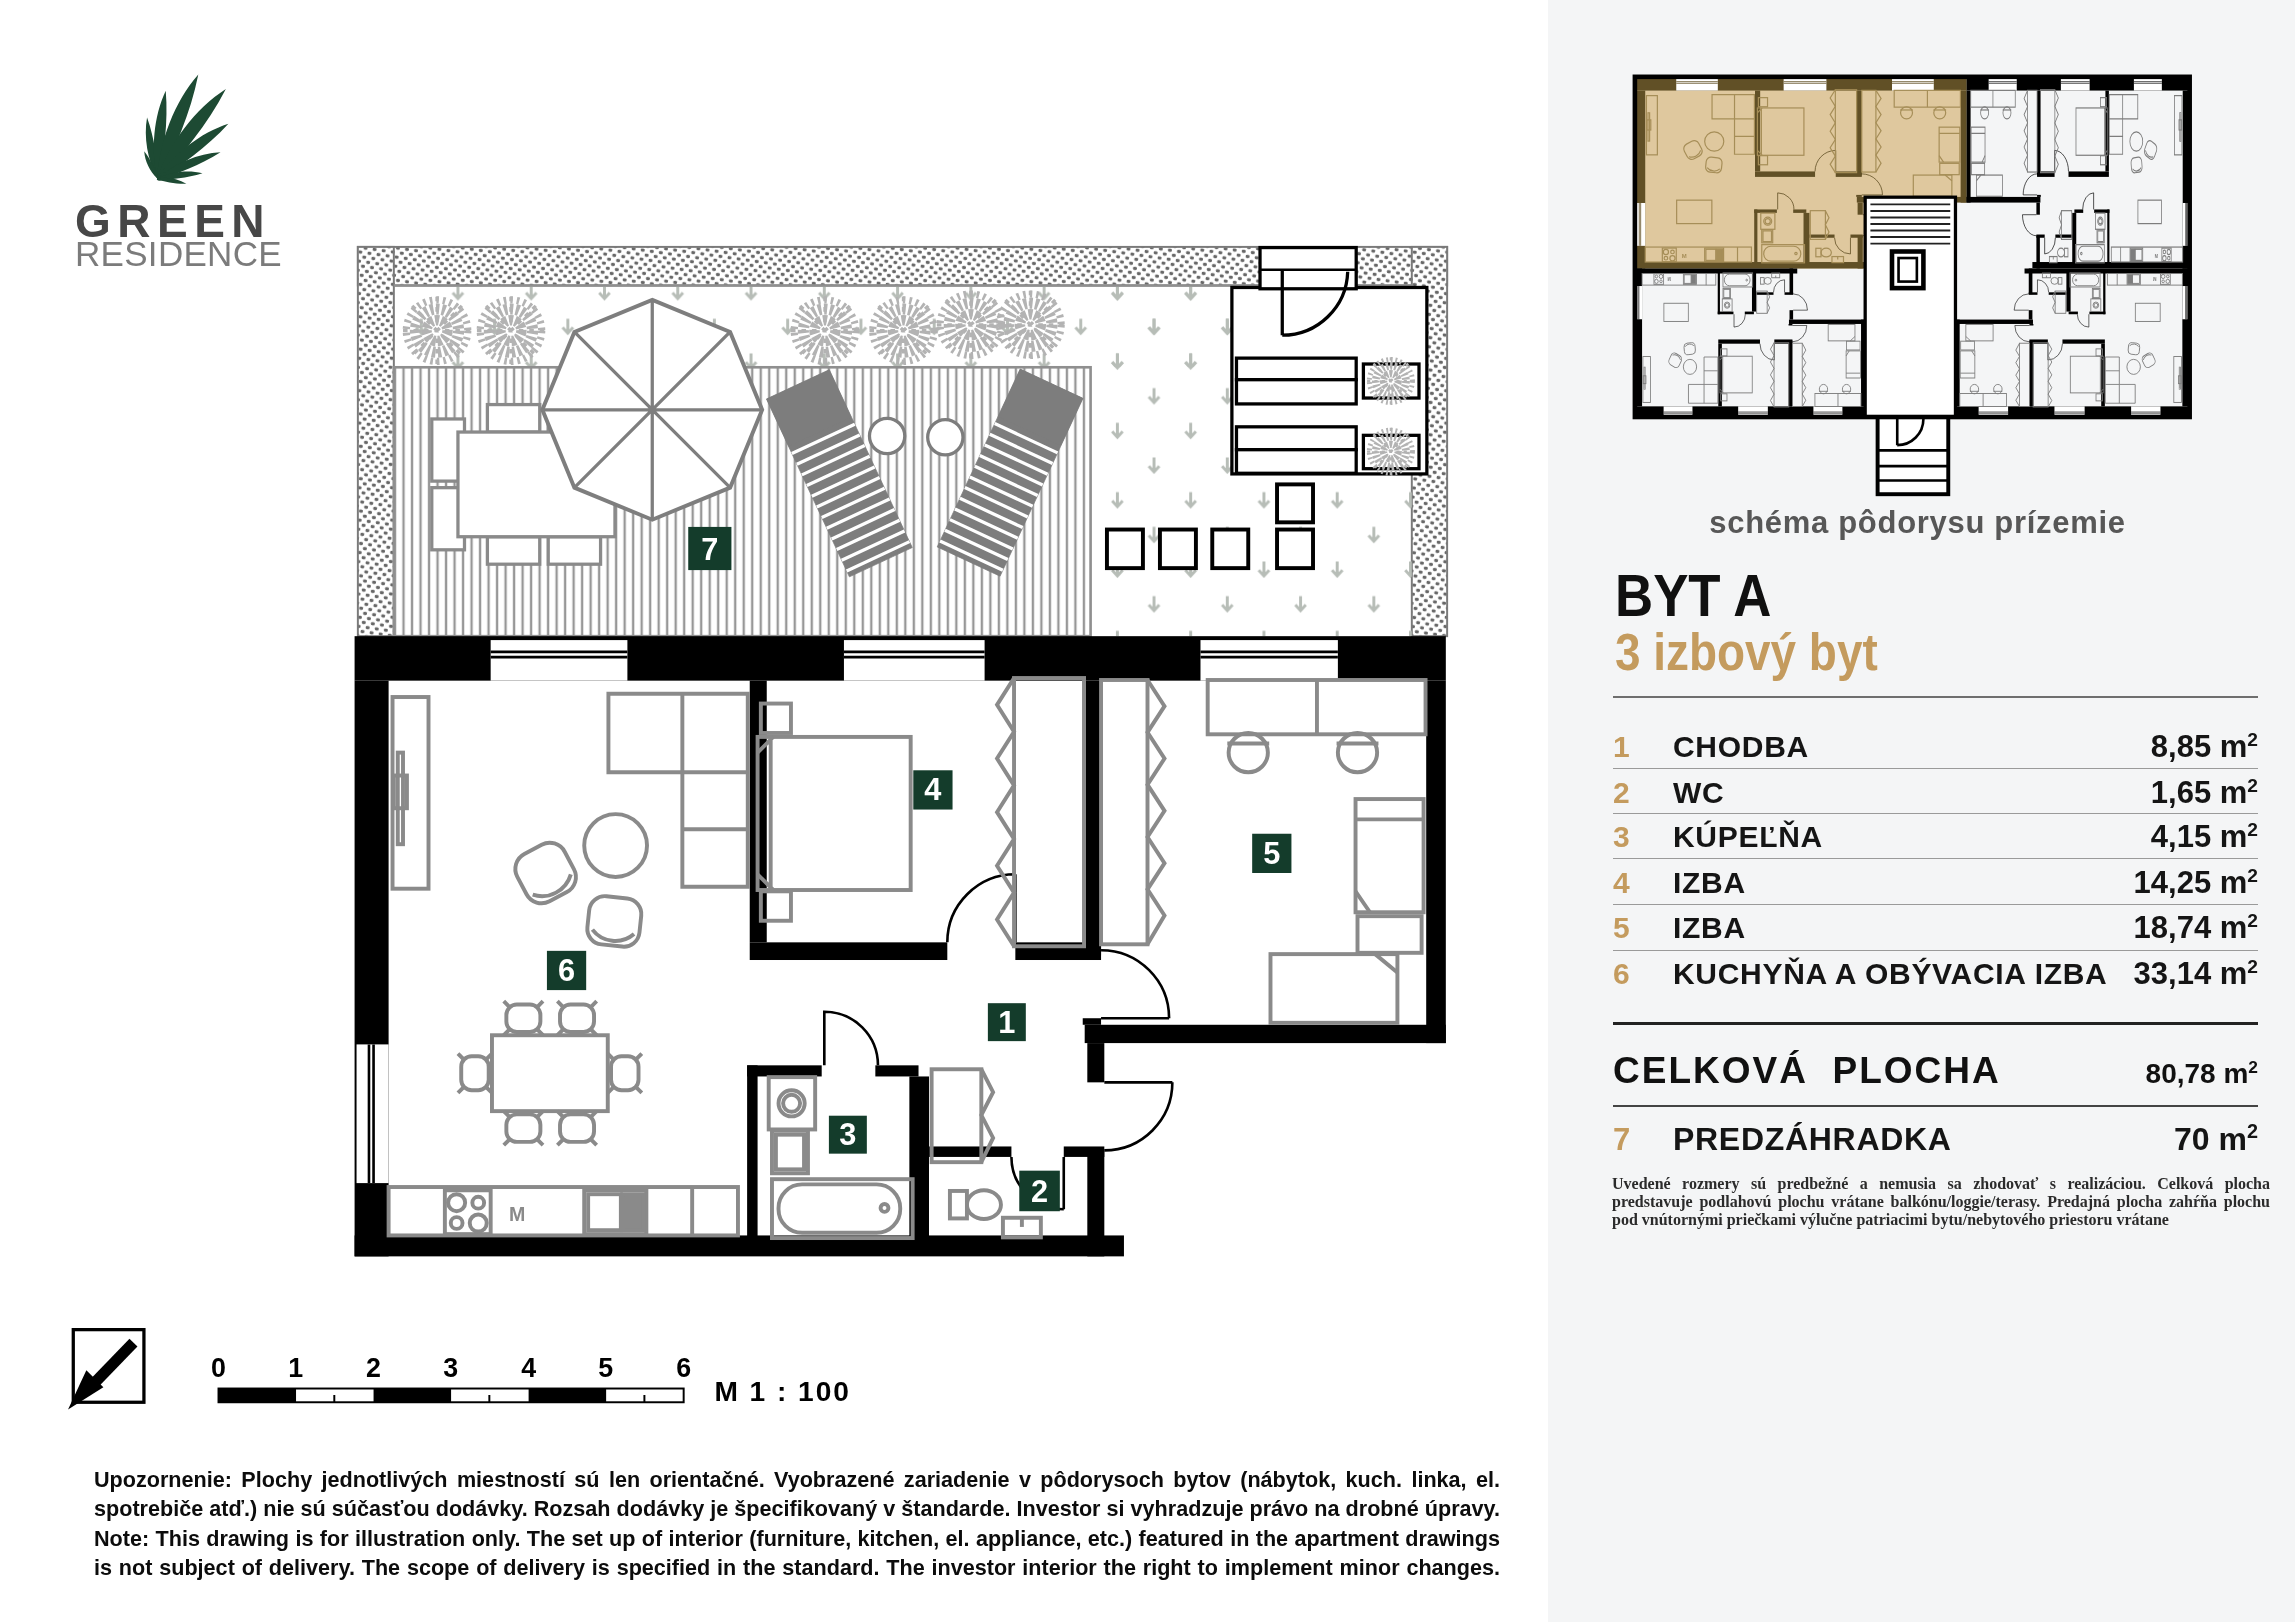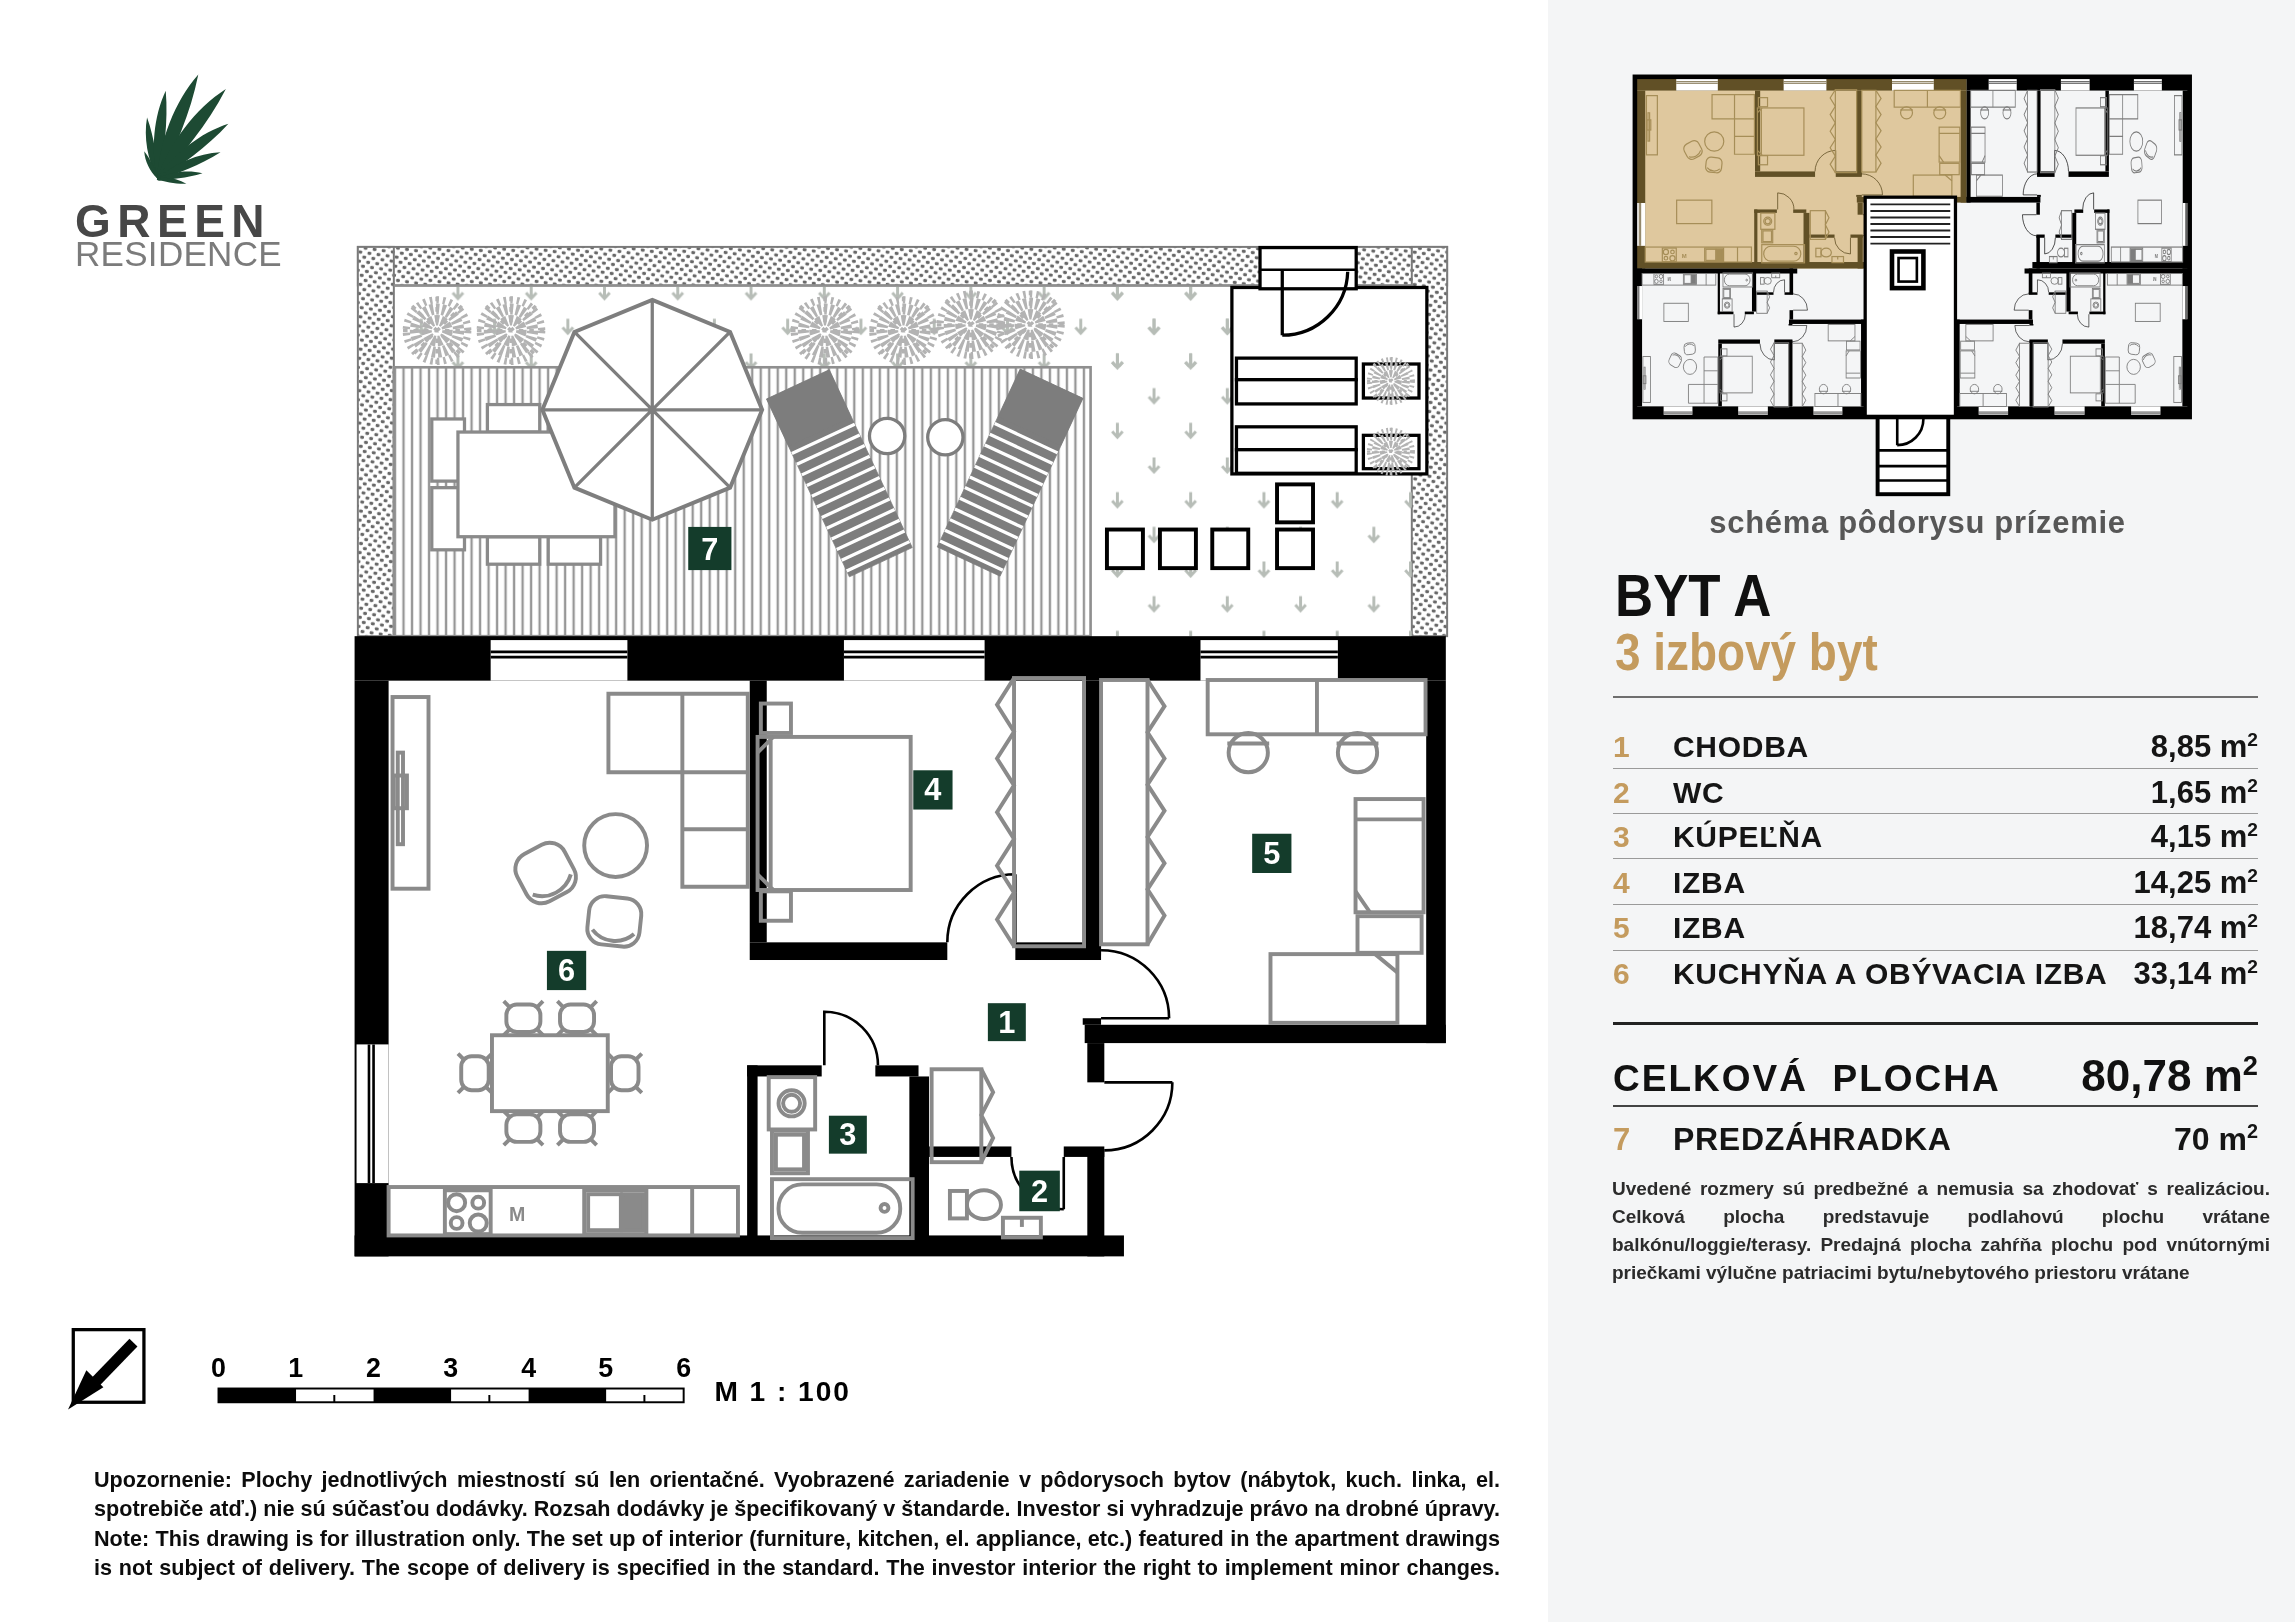--- a/index.html
+++ b/index.html
@@ -13,23 +13,23 @@
   .byta{left:1615px;top:561px;font-size:60px;font-weight:800;letter-spacing:0px;color:#101010;transform:scaleX(0.88);transform-origin:left top;}
   .sub{left:1615px;top:623px;font-size:51px;font-weight:700;letter-spacing:0px;color:#c49b5e;transform:scaleX(0.9);transform-origin:left top;}
   .rline{left:1613px;width:645px;background:#6e6e6e;height:2px;}
   .row{left:1613px;width:645px;display:flex;align-items:baseline;font-weight:700;color:#151515;}
   .row .n{color:#c49b5e;width:60px;flex:none;font-size:30px;}
   .row .nm{font-size:30px;letter-spacing:0.7px;flex:auto;}
   .row .v{font-size:31px;text-align:left;white-space:nowrap;}
   sup{font-size:62%;vertical-align:super;font-weight:700;}
   .total{left:1613px;width:645px;display:flex;align-items:baseline;font-weight:700;color:#111;}
   .total .nm{font-size:37px;letter-spacing:2px;flex:auto;}
-  .total .v{font-size:44px;text-align:right;}
-  .note{left:1612px;top:1175px;width:658px;font-size:19px;line-height:28px;font-weight:600;
-        color:#2b2b2b;text-align:justify;}
+  .total .v{font-size:28px;text-align:right;}
+  .note{left:1612px;top:1175px;width:658px;font-size:16px;line-height:18px;font-weight:600;
+        color:#2b2b2b;text-align:justify;font-family:Liberation Serif, serif;}
   .caption{left:1623px;top:505px;width:589px;text-align:center;font-size:31px;font-weight:600;color:#575757;letter-spacing:0.7px;}
   .disc{left:73px;width:1427px;font-size:21.6px;font-weight:700;color:#0c0c0c;
         text-align:justify;}
   .disc div{text-align:justify;text-align-last:justify;height:29.4px;margin-left:21px;}
   .glogo-t1{left:75px;top:194px;width:196px;font-size:46px;font-weight:700;letter-spacing:6.5px;color:#474747;}
   .glogo-t2{left:75px;top:234px;width:196px;font-size:35px;font-weight:400;letter-spacing:0.3px;color:#7b7b7b;}
 </style>
 </head>
 <body>
 <div class="page">

